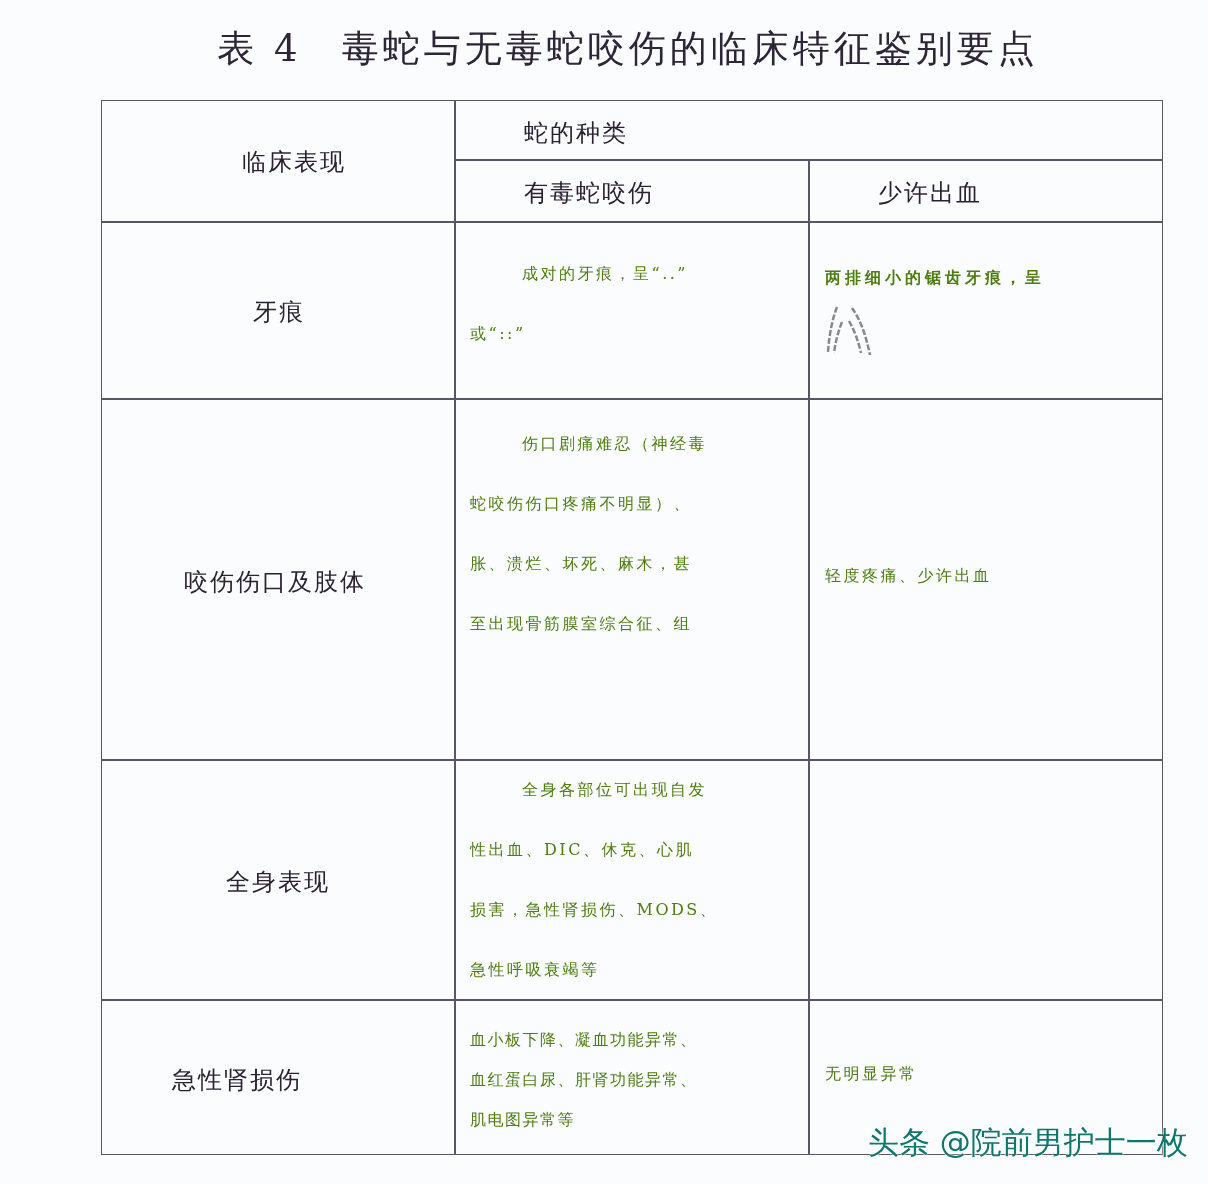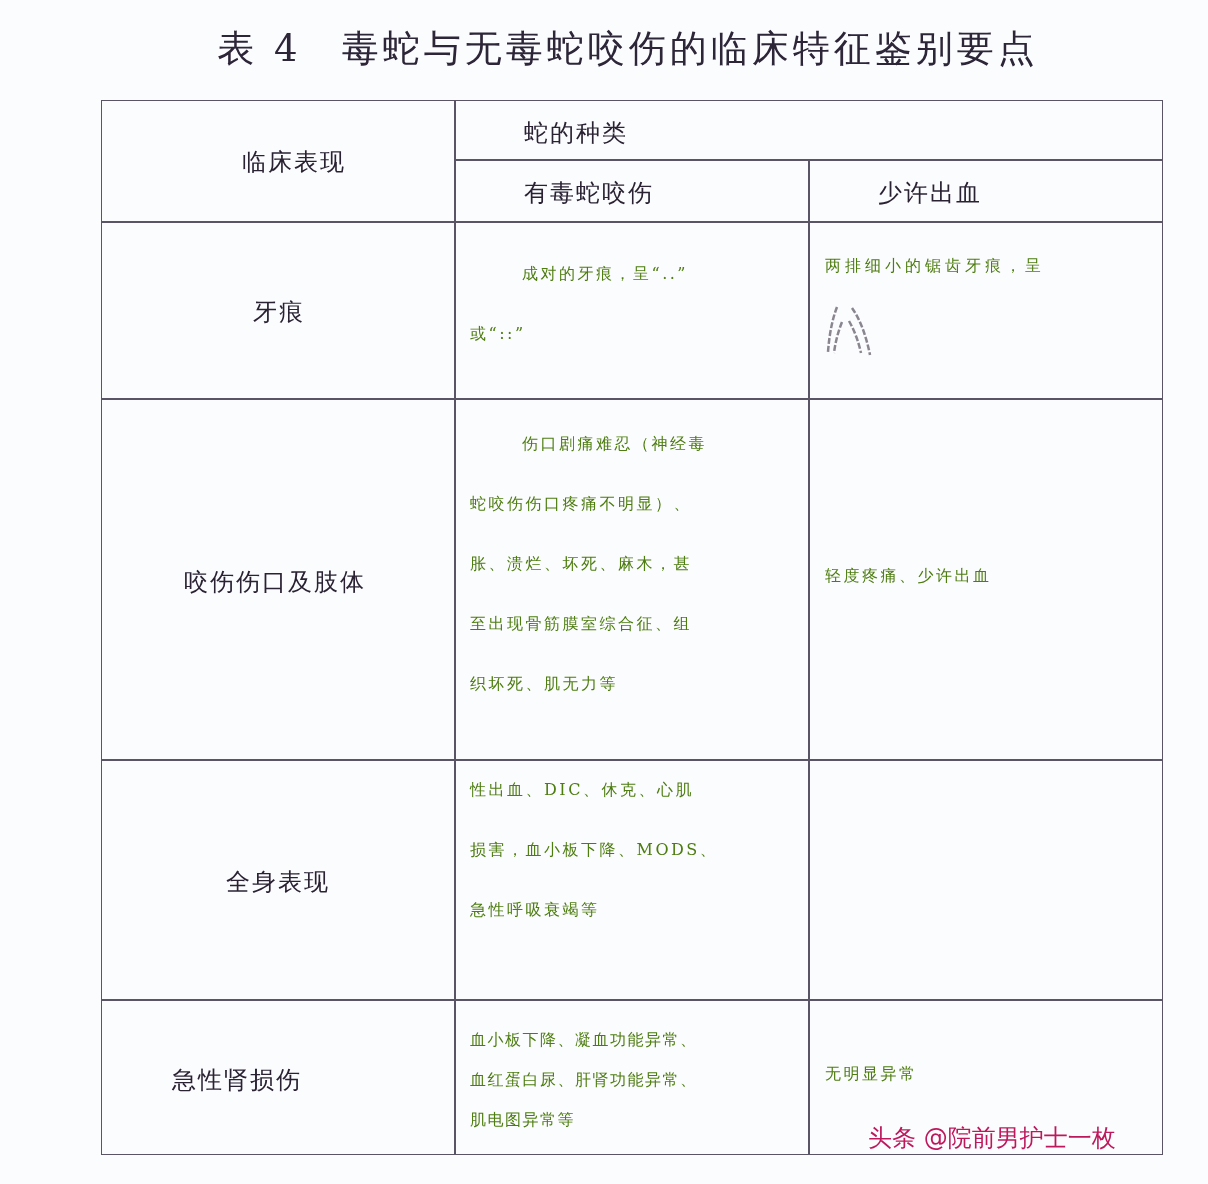--- a/index.html
+++ b/index.html
@@ -63,22 +63,22 @@
     left: 826px;
     top: 305px;
     width: 50px;
     height: 55px;
   }
   .watermark {
     position: absolute;
     left: 868px;
     top: 1122px;
     font-family: "DejaVu Sans", "Liberation Sans", sans-serif;
-    font-size: 24px;
-    color: #be185d;
+    font-size: 31px;
+    color: #0f766e;
     white-space: nowrap;
     text-shadow: 0 0 2px #ffffff, 0 0 2px #ffffff;
   }
 </style>
 </head>
 <body>
 
 <div class="title">
   <span class="num">表 4</span><span>毒蛇与无毒蛇咬伤的临床特征鉴别要点</span>
 </div>
@@ -96,46 +96,46 @@
 <div class="cell-text" style="left:226px; top:146px;margin-left:16px;">临床表现</div>
 <div class="cell-text" style="left:524px; top:117px;">蛇的种类</div>
 <div class="cell-text" style="left:524px; top:177px;">有毒蛇咬伤</div>
 <div class="cell-text" style="left:878px; top:177px;">少许出血</div>
 
 <div class="cell-text" style="left:253px; top:296px;">牙痕</div>
 <div class="para" style="left:470px; top:264px;">
   <div style="padding-left:52px; height:60px;">成对的牙痕，呈“..”</div>
   <div>或“::”</div>
 </div>
-<div class="para" style="left:825px; top:256px; letter-spacing:4px;">
+<div class="para" style="left:825px; top:268px; letter-spacing:4px;font-weight:bold;">
   <div>两排细小的锯齿牙痕，呈</div>
 </div>
 <svg class="snake-mark" viewBox="0 0 50 55">
   <path d="M11 2 Q4 20 2 47" stroke="#8a8690" stroke-width="2.5" fill="none" stroke-dasharray="6 2"></path>
   <path d="M16 17 Q10 32 8 48" stroke="#8a8690" stroke-width="2.5" fill="none" stroke-dasharray="6 2"></path>
   <path d="M26 3 Q38 20 44 50" stroke="#8a8690" stroke-width="2.5" fill="none" stroke-dasharray="6 2"></path>
   <path d="M23 16 Q31 30 35 48" stroke="#8a8690" stroke-width="2.5" fill="none" stroke-dasharray="6 2"></path>
 </svg>
 
 <div class="cell-text" style="left:184px; top:566px;">咬伤伤口及肢体</div>
 <div class="para" style="left:470px; top:414px; line-height:60px;">
   <div style="padding-left:52px;">伤口剧痛难忍（神经毒</div>
   <div>蛇咬伤伤口疼痛不明显）、</div>
   <div>胀、溃烂、坏死、麻木，甚</div>
   <div>至出现骨筋膜室综合征、组</div>
-  <div>织坏死、肌无力等</div>
 </div>
 <div class="para" style="left:825px; top:566px;">
   <div>轻度疼痛、少许出血</div>
 </div>
 
 <div class="cell-text" style="left:226px; top:866px;">全身表现</div>
 <div class="para" style="left:470px; top:760px; line-height:60px;">
+  <div style="padding-left:52px;">全身各部位可出现自发</div>
   <div>性出血、DIC、休克、心肌</div>
-  <div>损害，血小板下降、MODS、</div>
+  <div>损害，急性肾损伤、MODS、</div>
   <div>急性呼吸衰竭等</div>
 </div>
 
 <div class="cell-text" style="left:172px; top:1064px;">急性肾损伤</div>
 <div class="para" style="left:470px; top:1020px; line-height:40px; letter-spacing:1.5px;">
   <div>血小板下降、凝血功能异常、</div>
   <div>血红蛋白尿、肝肾功能异常、</div>
   <div>肌电图异常等</div>
 </div>
 <div class="para" style="left:825px; top:1064px;">

